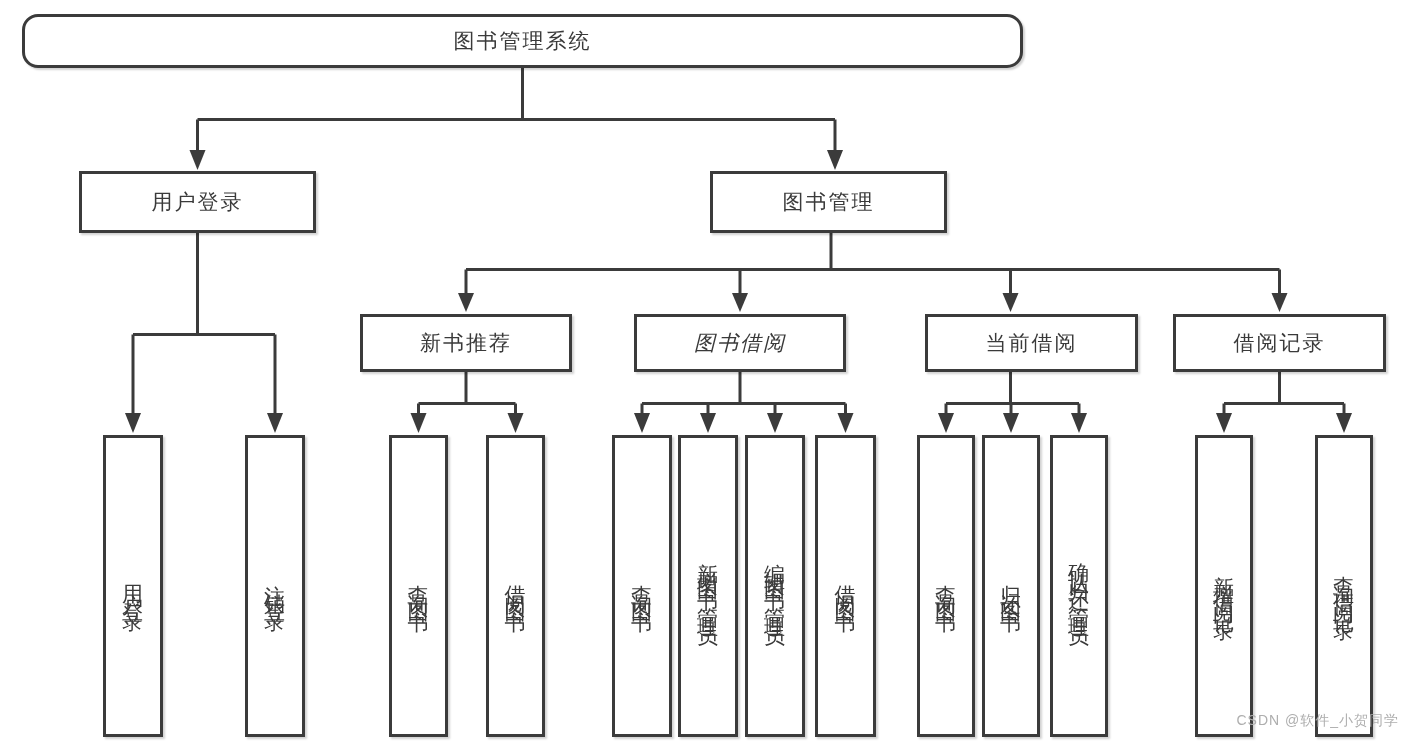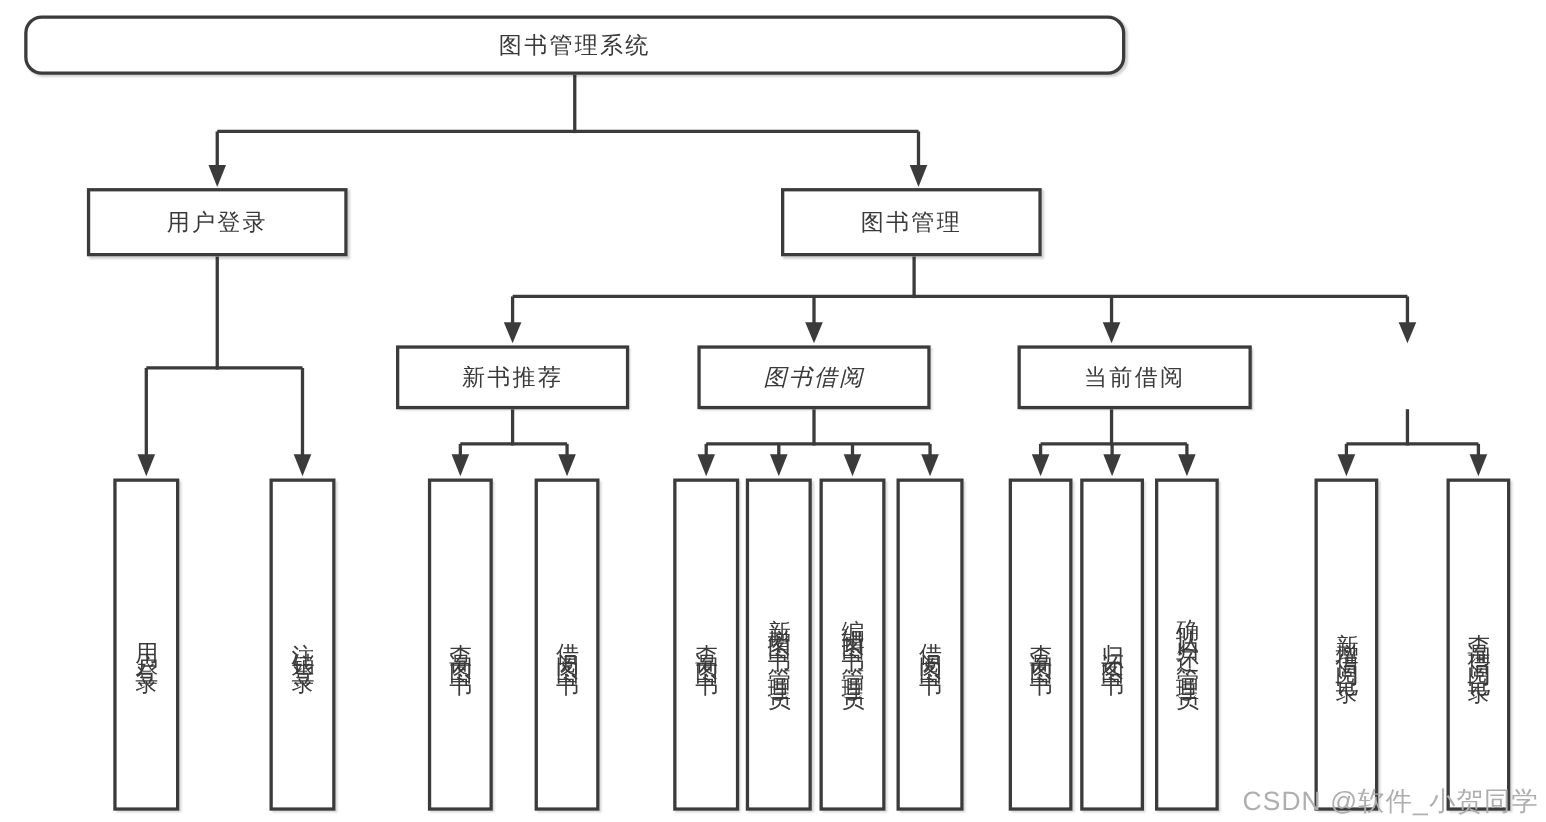--- a/index.html
+++ b/index.html
@@ -54,21 +54,21 @@
   .vbox .vtext {
     writing-mode: vertical-rl;
     text-orientation: mixed;
     letter-spacing: 9px;
     line-height: 1;
   }
   .watermark {
     position: absolute;
     right: 6px;
     top: 712px;
-    font-size: 24px;
+    font-size: 14px;
     color: #aeaeae;
     letter-spacing: 1px;
     z-index: 5;
     white-space: nowrap;
   }
 </style>
 </head>
 <body>
 
 <div class="canvas">
@@ -155,20 +155,23 @@
 
   <div class="box" style="left:710px; top:171px; width:237px; height:62px;">
     <span>图书管理</span>
   </div>
   <div class="box" style="left:634px; top:314px; width:212px; height:58px;font-style:italic;">
     <span>图书借阅</span>
   </div>
   <div class="box" style="left:904px; top:314px; width:213px; height:58px;margin-left:21px;">
     <span>当前借阅</span>
   </div>
+  <div class="box" style="left:1173px; top:314px; width:213px; height:58px;">
+    <span>借阅记录</span>
+  </div>
 
   <div class="vbox" style="left:103px; top:435px; width:60px; height:302px;">
     <span class="vtext">用户登录</span>
   </div>
   <div class="vbox" style="left:245px; top:435px; width:60px; height:302px;">
     <span class="vtext">注销登录</span>
   </div>
 
   <div class="vbox" style="left:389px; top:435px; width:59px; height:302px;">
     <span class="vtext">查询图书</span>

